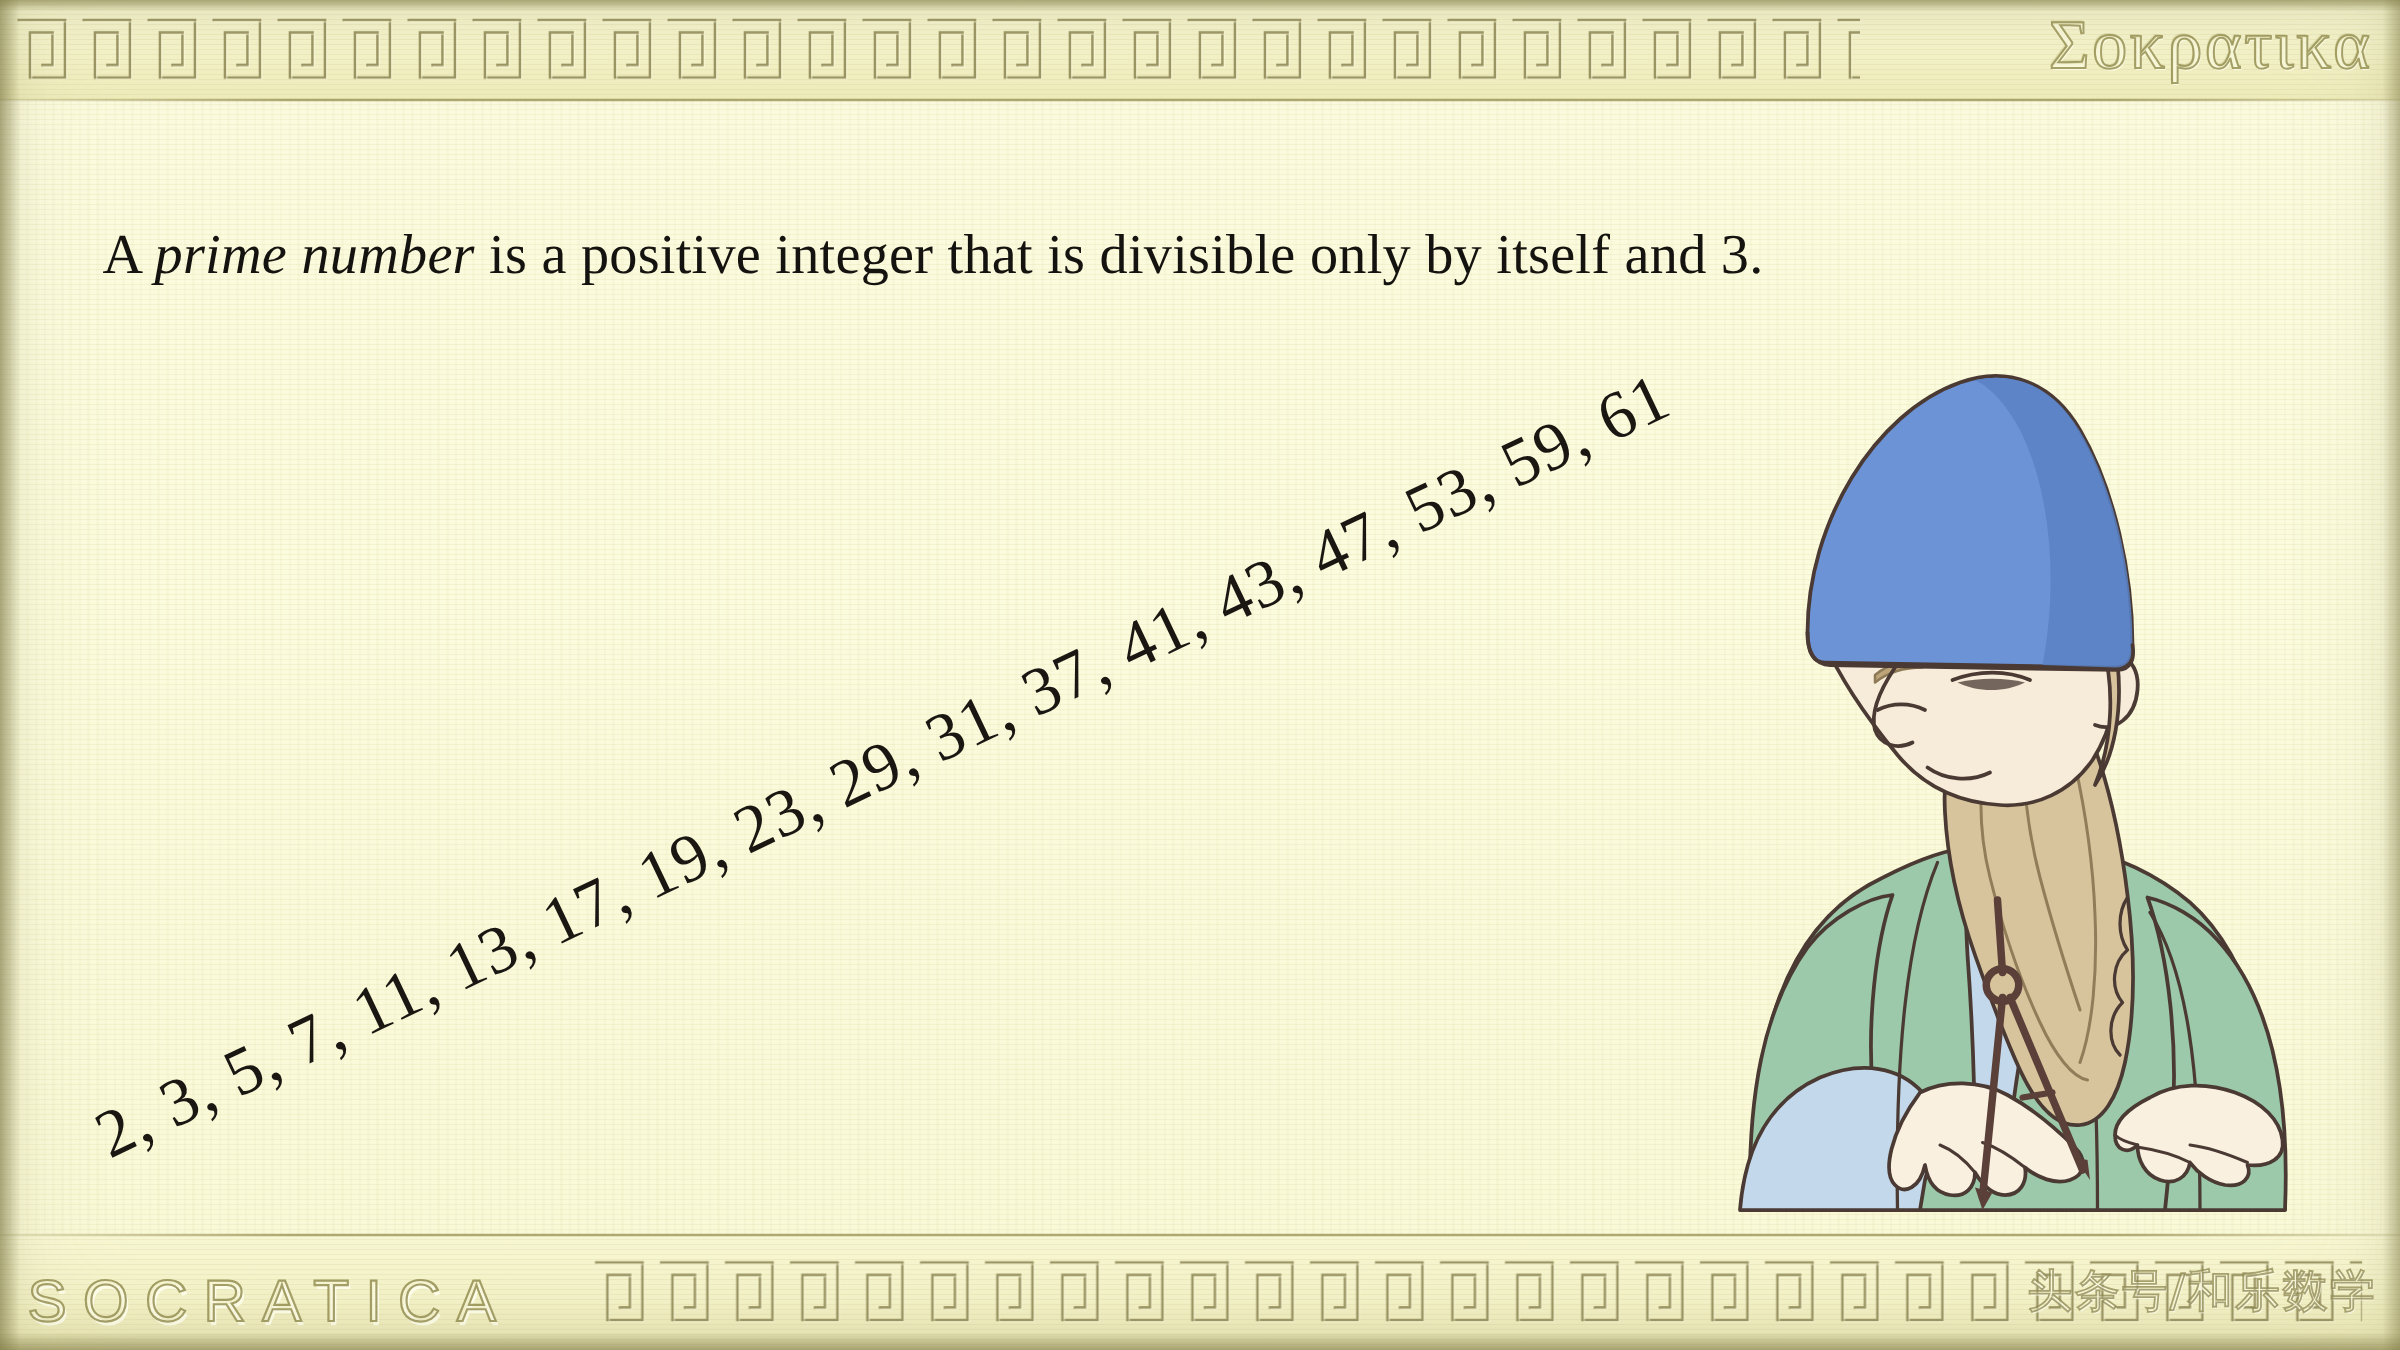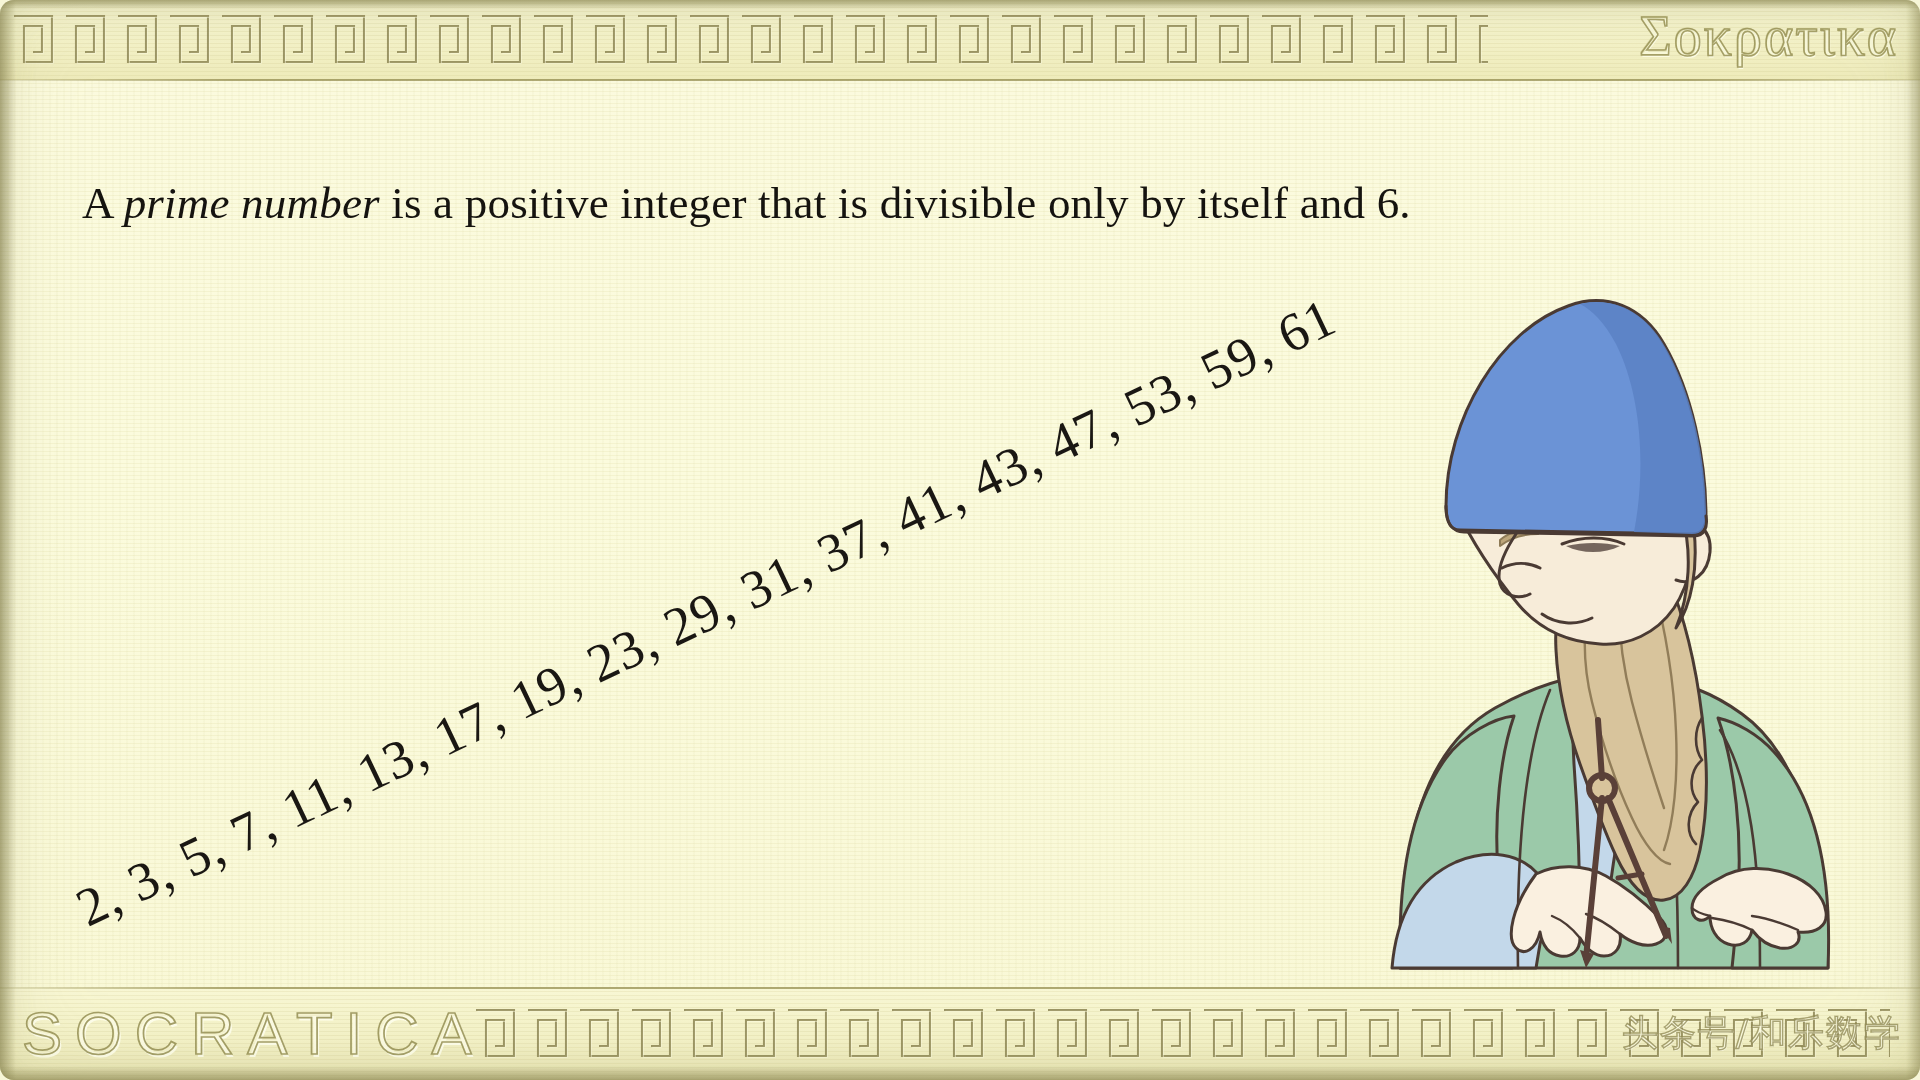--- a/index.html
+++ b/index.html
@@ -17,21 +17,20 @@
         rgba(215,210,150,0.20) 1px,
         rgba(255,255,240,0.0) 1px,
         rgba(255,255,240,0.0) 4px),
       repeating-linear-gradient(90deg,
         rgba(200,198,140,0.07) 0px,
         rgba(200,198,140,0.07) 2px,
         rgba(255,255,240,0.0) 2px,
         rgba(255,255,240,0.0) 7px),
       linear-gradient(180deg,#fbfade 0%,#fbfbdd 45%,#f9f8d6 100%);
     overflow:hidden;
-    border-radius:14px;
   }
 
   
   .edge-vignette{
     position:absolute; inset:0; pointer-events:none; z-index:40;
     box-shadow:
       inset 0 0 34px rgba(150,145,90,0.30),
       inset 0 0 90px rgba(170,165,110,0.16);
   }
   .edge-dark-l{ position:absolute; left:0; top:0; width:16px; height:1080px;
@@ -80,21 +79,21 @@
     font-family:"Liberation Serif", serif;
     font-size:56px; letter-spacing:2px;
     color:rgba(248,247,214,0.55);
     -webkit-text-stroke:1.6px rgba(150,144,84,0.85);
     text-shadow:1px 2px 0 rgba(255,255,235,0.85), -1px -1px 0 rgba(160,154,92,0.25);
     white-space:nowrap;
   }
   .brand-latin{
     position:absolute; left:22px; bottom:12px; z-index:12;
     font-family:"Liberation Sans", sans-serif;
-    font-size:60px; font-weight:400; letter-spacing:13px;
+    font-size:47px; font-weight:400; letter-spacing:13px;
     color:rgba(250,249,220,0.45);
     -webkit-text-stroke:1.7px rgba(148,142,82,0.85);
     text-shadow:2px 3px 0 rgba(255,255,238,0.9);
     white-space:nowrap;
   }
   .watermark{
     position:absolute; right:18px; bottom:22px; z-index:13;
     font-family:"DejaVu Sans", sans-serif;
     font-size:36px; letter-spacing:2px;
     color:rgba(252,251,226,0.30);
@@ -158,21 +157,21 @@
           </g>
         </pattern>
       </defs>
       <rect x="0" y="0" width="1480" height="54" fill="url(#mk)"></rect>
     </svg>
   </div>
 
   <div class="brand-greek">Σοκρατικα</div>
 
   <div class="definition">
-    <span>A </span><span class="term">prime number</span><span> is a positive integer that is divisible only by itself and 6.</span>
+    <span>A </span><span class="term">prime number</span><span> is a positive integer that is divisible only by itself and 3.</span>
   </div>
 
   <div class="primes-wrap">
     <div class="primes">2, 3, 5, 7, 11, 13, 17, 19, 23, 29, 31, 37, 41, 43, 47, 53, 59, 61</div>
   </div>
 
   <div class="socrates">
     <svg viewBox="0 0 640 710" xmlns="http://www.w3.org/2000/svg">
       <g stroke="#4a3a33" stroke-width="3" stroke-linejoin="round" stroke-linecap="round">
 

